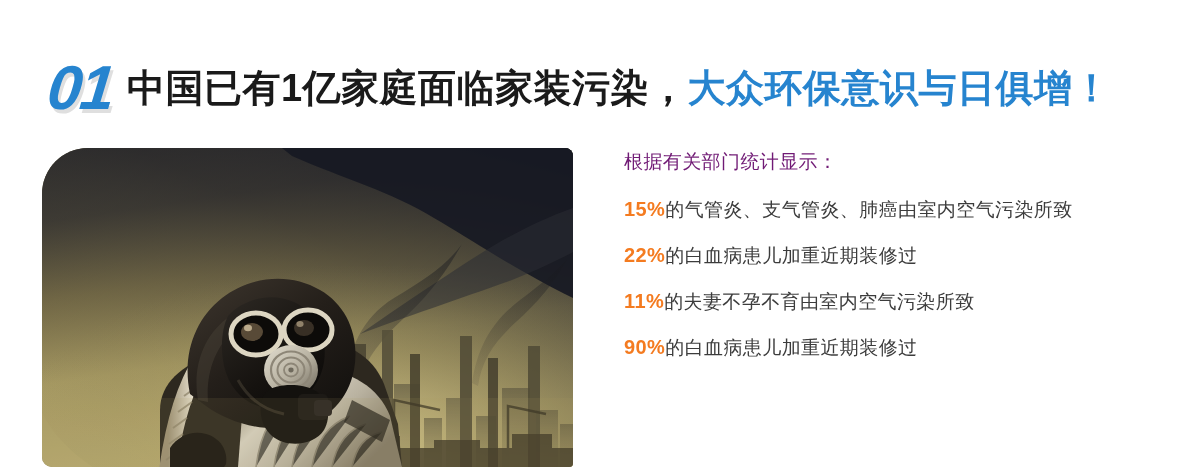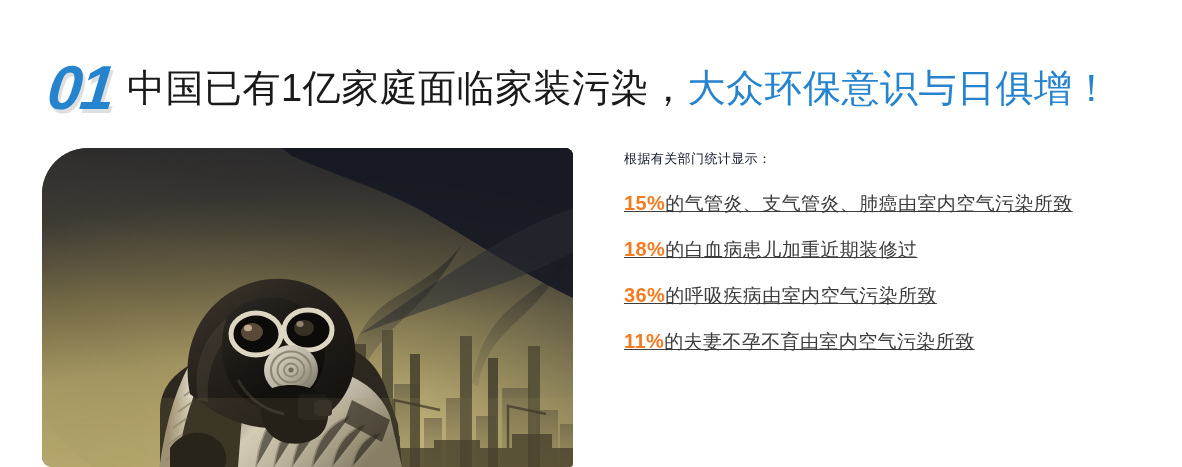--- a/index.html
+++ b/index.html
@@ -39,21 +39,21 @@
     color: #2684cf;
     letter-spacing: -2px;
     line-height: 1;
     margin-right: 14px;
     text-shadow: 3px 4px 0 rgba(150,150,150,0.30);
     transform: skewX(-6deg);
     display: inline-block;
   }
   .headline-text {
     font-size: 38px;
-    font-weight: normal;
+    font-weight: bold;
     line-height: 1;
     letter-spacing: 0.5px;
   }
   .headline-dark { color: #1a1a1a; }
   .headline-blue { color: #2684cf; }
 
   
   .photo-frame {
     position: absolute;
     left: 42px;
@@ -70,34 +70,33 @@
   .photo-frame svg { display: block; }
 
   
   .stats {
     position: absolute;
     left: 624px;
     top: 152px;
     width: 540px;
   }
   .stats-intro {
-    font-size: 13px;
-    color: #0f172a;
+    font-size: 19px;
+    color: #701a75;
     line-height: 1;
     margin-bottom: 28px;
     letter-spacing: 0.4px;
   }
   .stat-row {
     font-size: 19px;
     color: #3c3c3c;
     line-height: 1;
     margin-bottom: 26px;
     letter-spacing: 0.4px;
     white-space: nowrap;
-    text-decoration: underline;
   }
   .stat-row:last-child { margin-bottom: 0; }
   .stat-pct {
     color: #f47b20;
     font-weight: bold;
     font-size: 20px;
   }
   .stat-desc { color: #3c3c3c; }
 </style>
 </head>
@@ -280,23 +279,23 @@
     </svg>
   </div>
 
   <div class="stats">
     <div class="stats-intro">根据有关部门统计显示：</div>
 
     <div class="stat-row">
       <span class="stat-pct">15%</span><span class="stat-desc">的气管炎、支气管炎、肺癌由室内空气污染所致</span>
     </div>
     <div class="stat-row">
-      <span class="stat-pct">18%</span><span class="stat-desc">的白血病患儿加重近期装修过</span>
-    </div>
-    <div class="stat-row">
-      <span class="stat-pct">36%</span><span class="stat-desc">的呼吸疾病由室内空气污染所致</span>
+      <span class="stat-pct">22%</span><span class="stat-desc">的白血病患儿加重近期装修过</span>
     </div>
     <div class="stat-row">
       <span class="stat-pct">11%</span><span class="stat-desc">的夫妻不孕不育由室内空气污染所致</span>
     </div>
+    <div class="stat-row">
+      <span class="stat-pct">90%</span><span class="stat-desc">的白血病患儿加重近期装修过</span>
+    </div>
   </div>
 
 </div>
 
 </body></html>

